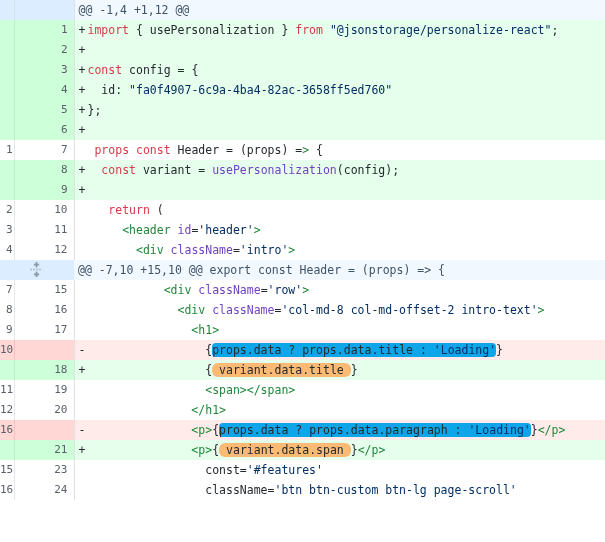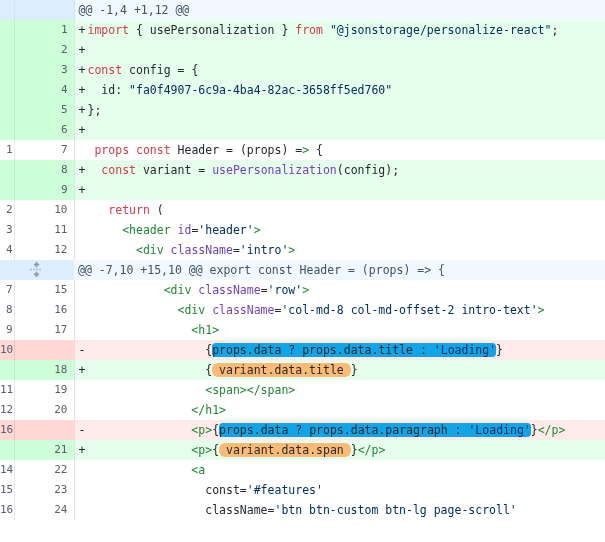--- a/index.html
+++ b/index.html
@@ -203,25 +203,20 @@
         <td class="num">16</td>
         <td class="num2"></td>
         <td class="code"><span class="marker">-</span>&nbsp;&nbsp;&nbsp;&nbsp;&nbsp;&nbsp;&nbsp;&nbsp;&nbsp;&nbsp;&nbsp;&nbsp;&nbsp;&nbsp;&nbsp;<span class="t">&lt;p</span><span class="t">&gt;</span>{<span class="wd"><span class="p">props</span>.<span class="p">data</span>&nbsp;?&nbsp;<span class="p">props</span>.<span class="p">data</span>.<span class="p">paragraph</span>&nbsp;:&nbsp;<span class="s">'Loading'</span></span>}<span class="t">&lt;/p</span><span class="t">&gt;</span></td>
       </tr>
       <tr class="add">
         <td class="num"></td>
         <td class="num2">21</td>
         <td class="code"><span class="marker">+</span>&nbsp;&nbsp;&nbsp;&nbsp;&nbsp;&nbsp;&nbsp;&nbsp;&nbsp;&nbsp;&nbsp;&nbsp;&nbsp;&nbsp;&nbsp;<span class="t">&lt;p</span><span class="t">&gt;</span>{<span class="wa">&nbsp;<span class="p">variant</span>.<span class="p">data</span>.<span class="p">span</span>&nbsp;</span>}<span class="t">&lt;/p</span><span class="t">&gt;</span></td>
       </tr>
       <tr class="ctx">
-        <td class="num">14</td>
-        <td class="num2">22</td>
-        <td class="code"><span class="marker"> </span>&nbsp;&nbsp;&nbsp;&nbsp;&nbsp;&nbsp;&nbsp;&nbsp;&nbsp;&nbsp;&nbsp;&nbsp;&nbsp;&nbsp;&nbsp;<span class="t">&lt;a</span></td>
-      </tr>
-      <tr class="ctx">
         <td class="num">15</td>
         <td class="num2">23</td>
         <td class="code"><span class="marker"> </span>&nbsp;&nbsp;&nbsp;&nbsp;&nbsp;&nbsp;&nbsp;&nbsp;&nbsp;&nbsp;&nbsp;&nbsp;&nbsp;&nbsp;&nbsp;&nbsp;&nbsp;<span class="p">const</span>=<span class="s">'#features'</span></td>
       </tr>
       <tr class="ctx">
         <td class="num">16</td>
         <td class="num2">24</td>
         <td class="code"><span class="marker"> </span>&nbsp;&nbsp;&nbsp;&nbsp;&nbsp;&nbsp;&nbsp;&nbsp;&nbsp;&nbsp;&nbsp;&nbsp;&nbsp;&nbsp;&nbsp;&nbsp;&nbsp;<span class="p">className</span>=<span class="s">'btn btn-custom btn-lg page-scroll'</span></td>
       </tr>
     </tbody>

